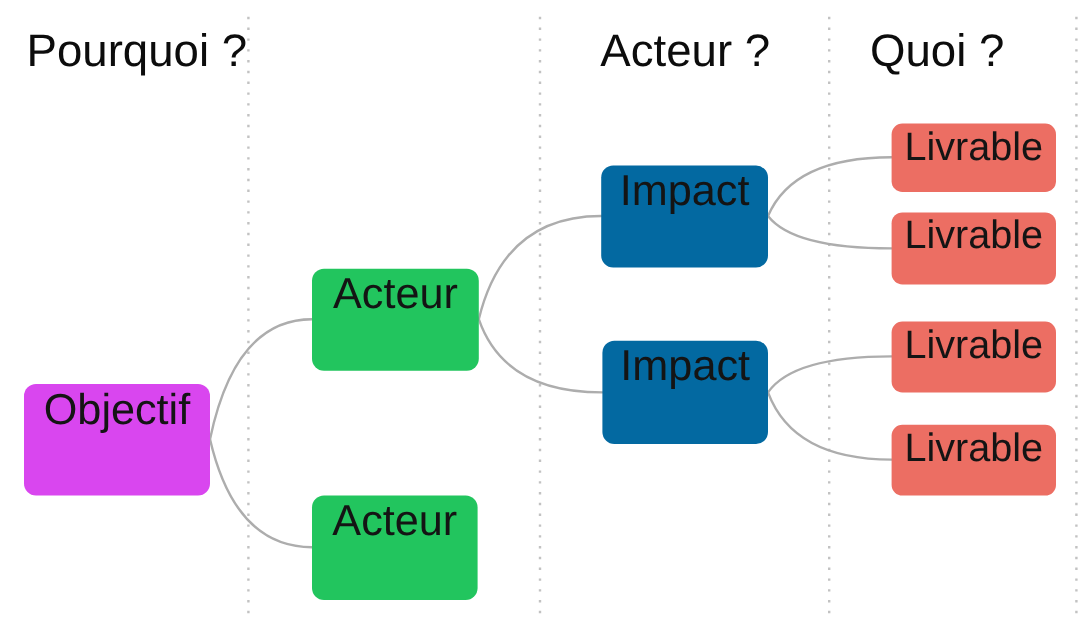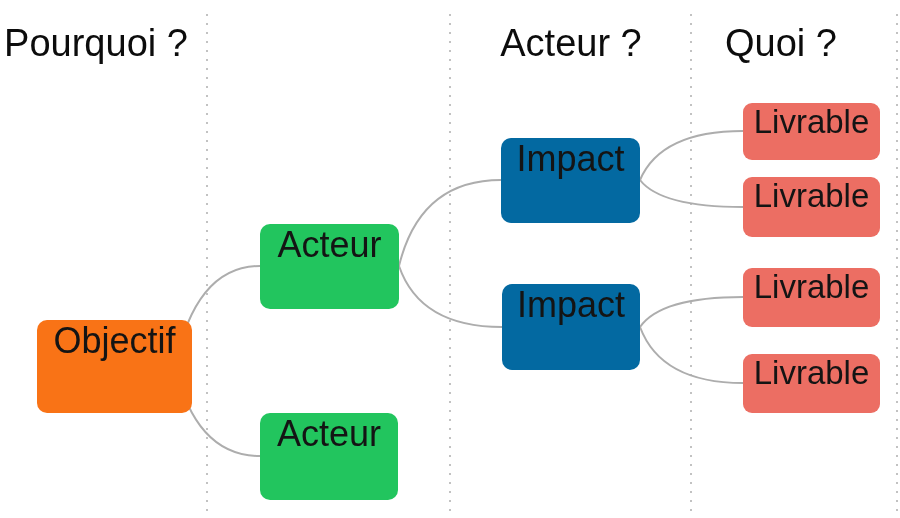--- a/index.html
+++ b/index.html
@@ -38,21 +38,21 @@
     justify-content: center;
     border-radius: 10px;
     font-size: 36px;
     color: #141414;
     white-space: nowrap;
   }
   .node.small {
     font-size: 33px;
     border-radius: 9px;
   }
-  .node-yellow { background: #f97316; margin-left: 17px; }
+  .node-yellow { background: #d946ef; }
   .node-green  { background: #22c55e; }
   .node-cyan   { background: #0369a1; }
   .node-red    { background: #EC6E63; }
 </style>
 </head>
 <body>
 
 <div class="canvas">
 
   <svg class="edges-layer" viewBox="0 0 900 518" xmlns="http://www.w3.org/2000/svg">
@@ -65,21 +65,21 @@
     <path d="M175,366 Q196,266 260,266" fill="none" stroke="#adadad" stroke-width="2" stroke-linecap="round"></path>
     <path d="M175,366 Q196,456 260,456" fill="none" stroke="#adadad" stroke-width="2" stroke-linecap="round"></path>
     <path d="M399,266 Q420,180 501,180" fill="none" stroke="#adadad" stroke-width="2" stroke-linecap="round"></path>
     <path d="M399,266 Q420,327 502,327" fill="none" stroke="#adadad" stroke-width="2" stroke-linecap="round"></path>
     <path d="M640,180 Q661,131 743,131" fill="none" stroke="#adadad" stroke-width="2" stroke-linecap="round"></path>
     <path d="M640,180 Q661,207 743,207" fill="none" stroke="#adadad" stroke-width="2" stroke-linecap="round"></path>
     <path d="M640,327 Q661,297 743,297" fill="none" stroke="#adadad" stroke-width="2" stroke-linecap="round"></path>
     <path d="M640,327 Q661,383 743,383" fill="none" stroke="#adadad" stroke-width="2" stroke-linecap="round"></path>
   </svg>
 
-  <div class="col-header" style="left:1px">Pourquoi ?</div>
+  <div class="col-header" style="left:19px">Pourquoi ?</div>
   <div class="col-header" style="left:476px">Acteur ?</div>
   <div class="col-header" style="left:686px">Quoi ?</div>
 
   <div class="node node-yellow" style="left:20px; top:320px; width:155px; height:93px;">
     <span>Objectif</span>
   </div>
 
   <div class="node node-green" style="left:260px; top:224px; width:139px; height:85px;">
     <span>Acteur</span>
   </div>

